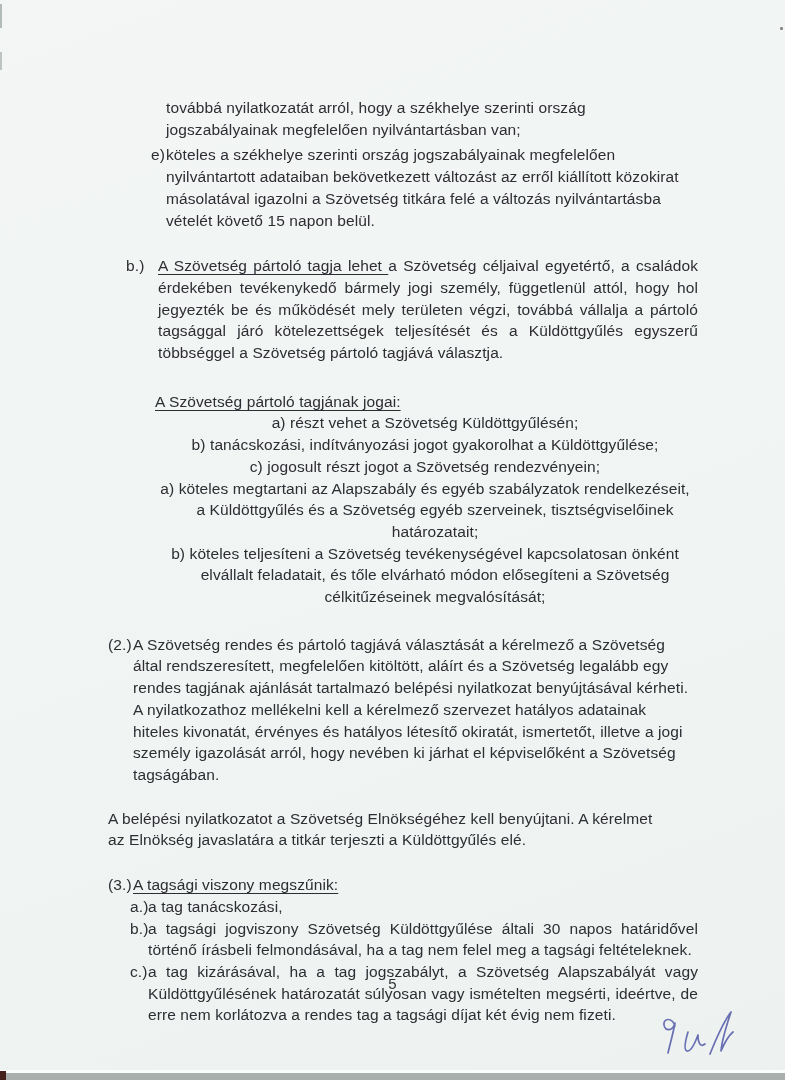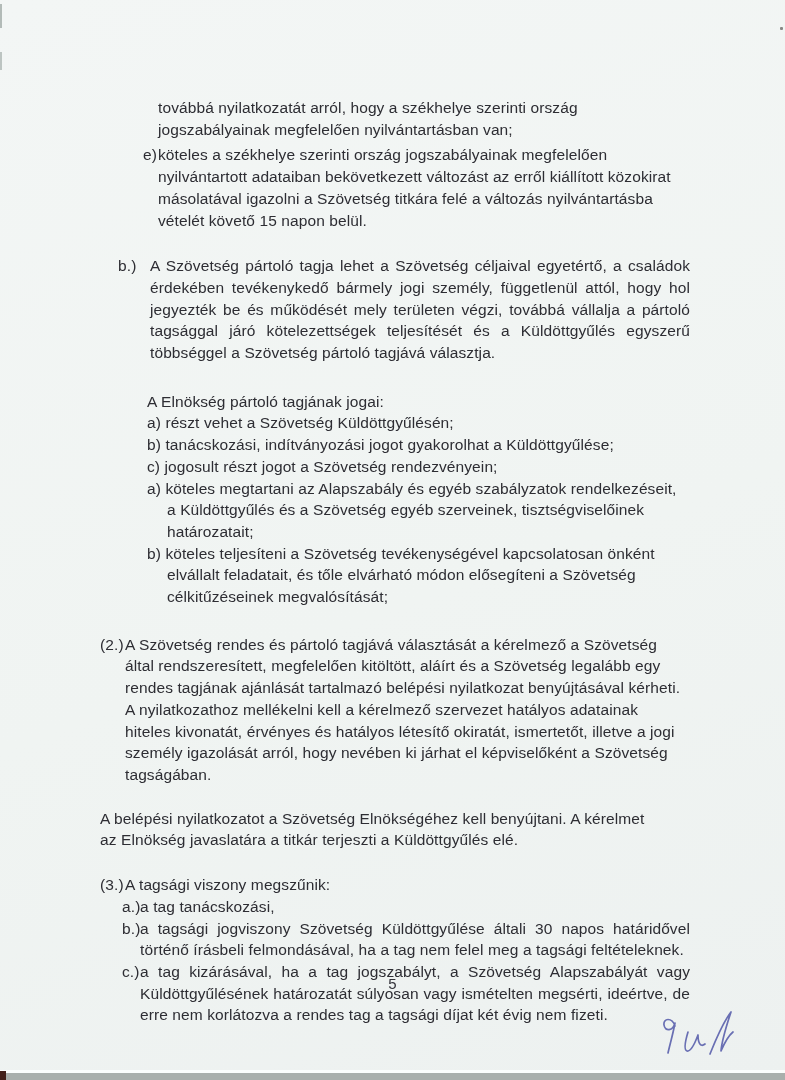--- a/index.html
+++ b/index.html
@@ -5,39 +5,39 @@
   html,body{margin:0;padding:0;}
   body{
     width:785px;height:1080px;position:relative;overflow:hidden;
     background:linear-gradient(160deg,#f3f6f5 0%,#f0f4f2 55%,#edf1f0 100%);
     font-family:"Liberation Sans",sans-serif;
     color:#2d2d33;
     -webkit-font-smoothing:antialiased;
   }
   .page{position:absolute;inset:0;}
   .content{
-    position:absolute;left:100px;top:97px;width:590px;
+    position:absolute;left:108px;top:97px;width:590px;
     font-size:15.5px;line-height:21.7px;letter-spacing:.1px;
   }
   p{margin:0;}
   .hang{position:relative;}
   .lbl{position:absolute;top:0;}
   .just{text-align:justify;}
-  .u{text-underline-offset:2.5px;text-decoration-thickness:1.2px;}
+  .u{text-decoration:underline;text-underline-offset:2.5px;text-decoration-thickness:1.2px;}
   
   .intro{margin-left:58px;max-width:505px;}
   
   .item-e{margin-top:4px;padding-left:58px;max-width:520px;}
   .item-e .lbl{left:43px;}
   
   .item-b{margin-top:24px;padding-left:50px;}
   .item-b .lbl{left:18px;}
   
   .group{margin-top:27px;margin-left:47px;max-width:540px;}
-  .group p.li{padding-left:20px;text-indent:-20px;}
+  .group p.li{padding-left:20px;text-indent:-20px;text-align:center;}
   
   .para2{margin-top:26px;padding-left:25px;max-width:562px;}
   .para2 .lbl{left:0;}
   .para2b{margin-top:22px;max-width:562px;}
   .para3h{margin-top:23px;padding-left:25px;}
   .para3h .lbl{left:0;}
   .t-item{padding-left:40px;position:relative;max-width:550px;}
   .t-item .lbl{left:22px;}
   
   .pageno{position:absolute;left:0;top:975px;width:785px;text-align:center;font-size:15px;color:#33333a;}
@@ -66,21 +66,21 @@
       <span>köteles a székhelye szerinti ország jogszabályainak megfelelően nyilvántartott adataiban bekövetkezett változást az erről kiállított közokirat másolatával igazolni a Szövetség titkára felé a változás nyilvántartásba vételét követő 15 napon belül.</span>
     </p>
 
     <p class="hang item-b just">
       <span class="lbl">b.)</span>
       <span class="u">A Szövetség pártoló tagja lehet </span>
       <span>a Szövetség céljaival egyetértő, a családok érdekében tevékenykedő bármely jogi személy, függetlenül attól, hogy hol jegyezték be és működését mely területen végzi, továbbá vállalja a pártoló tagsággal járó kötelezettségek teljesítését és a Küldöttgyűlés egyszerű többséggel a Szövetség pártoló tagjává választja.</span>
     </p>
 
     <div class="group">
-      <p class="u">A Elnökség pártoló tagjának jogai:</p>
+      <p class="u">A Szövetség pártoló tagjának jogai:</p>
       <p class="li">
         <span>a) </span>
         <span>részt vehet a Szövetség Küldöttgyűlésén;</span>
       </p>
       <p class="li">
         <span>b) </span>
         <span>tanácskozási, indítványozási jogot gyakorolhat a Küldöttgyűlése;</span>
       </p>
       <p class="li">
         <span>c) </span>

